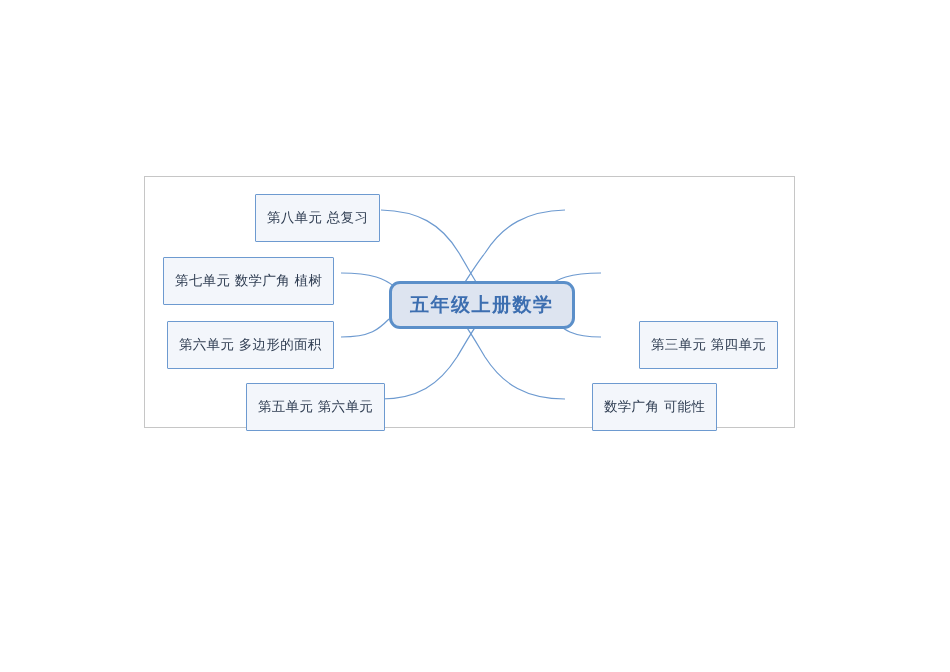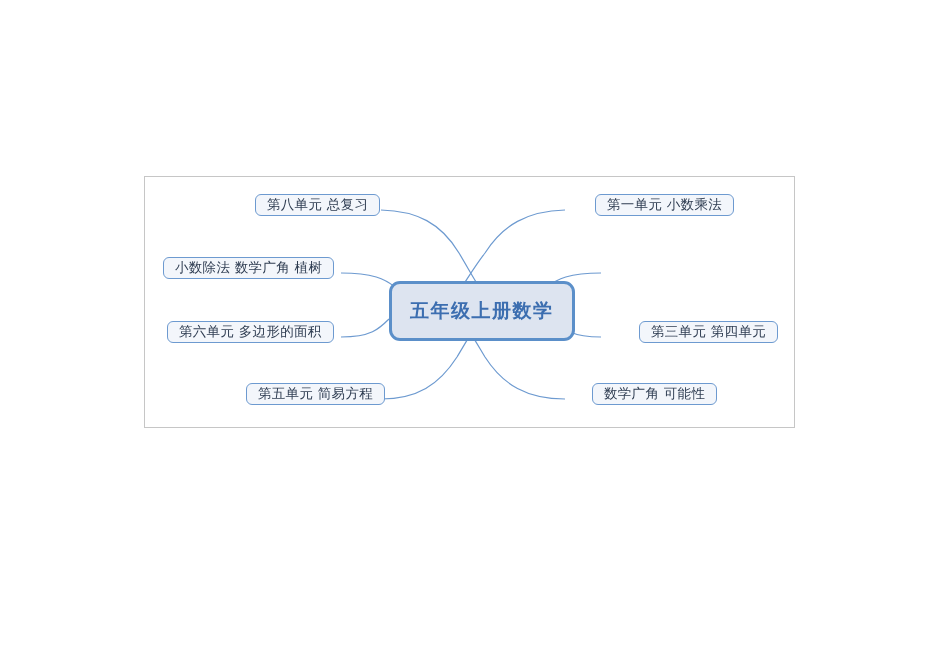--- a/index.html
+++ b/index.html
@@ -39,38 +39,38 @@
     position: absolute;
     box-sizing: border-box;
     display: flex;
     align-items: center;
     justify-content: center;
     white-space: nowrap;
   }
 
   .child-node {
     border: 1.6px solid #6d9ad0;
-    border-radius: 6px;
+    border-radius: 1px;
     background: #f3f6fb;
     color: #2f3d52;
     font-size: 13.5px;
     letter-spacing: 0.3px;
-    height: 22px;
+    height: 48px;
     padding: 0 11px;
   }
 
   #center-node {
     border: 3.5px solid #5b8fc9;
     border-radius: 11px;
     background: #dde4f0;
     color: #3c6eb0;
     font-weight: bold;
     font-size: 19px;
     letter-spacing: 1.5px;
-    height: 60px;
+    height: 48px;
     padding: 0 18px;
   }
 </style>
 </head>
 <body>
 
 <div id="mindmap-frame">
 
   <svg id="connector-layer" viewBox="0 0 651 252" width="651" height="252" fill="none">
 
@@ -87,34 +87,31 @@
 
   <div id="center-node" class="node" style="left:244px; top:104px;">
     <span>五年级上册数学</span>
   </div>
 
   <div class="node child-node" style="left:110px; top:17px;">
     <span>第八单元 总复习</span>
   </div>
 
   <div class="node child-node" style="left:18px; top:80px;">
-    <span>小数除法 数学广角 植树</span>
+    <span>第七单元 数学广角 植树</span>
   </div>
 
   <div class="node child-node" style="left:22px; top:144px;">
     <span>第六单元 多边形的面积</span>
   </div>
 
   <div class="node child-node" style="left:101px; top:206px;">
-    <span>第五单元 简易方程</span>
+    <span>第五单元 第六单元</span>
   </div>
 
-  <div class="node child-node" style="left:450px; top:17px;">
-    <span>第一单元 小数乘法</span>
-  </div>
 
 
   <div class="node child-node" style="left:494px; top:144px;">
     <span>第三单元 第四单元</span>
   </div>
 
   <div class="node child-node" style="left:447px; top:206px;">
     <span>数学广角 可能性</span>
   </div>
 

